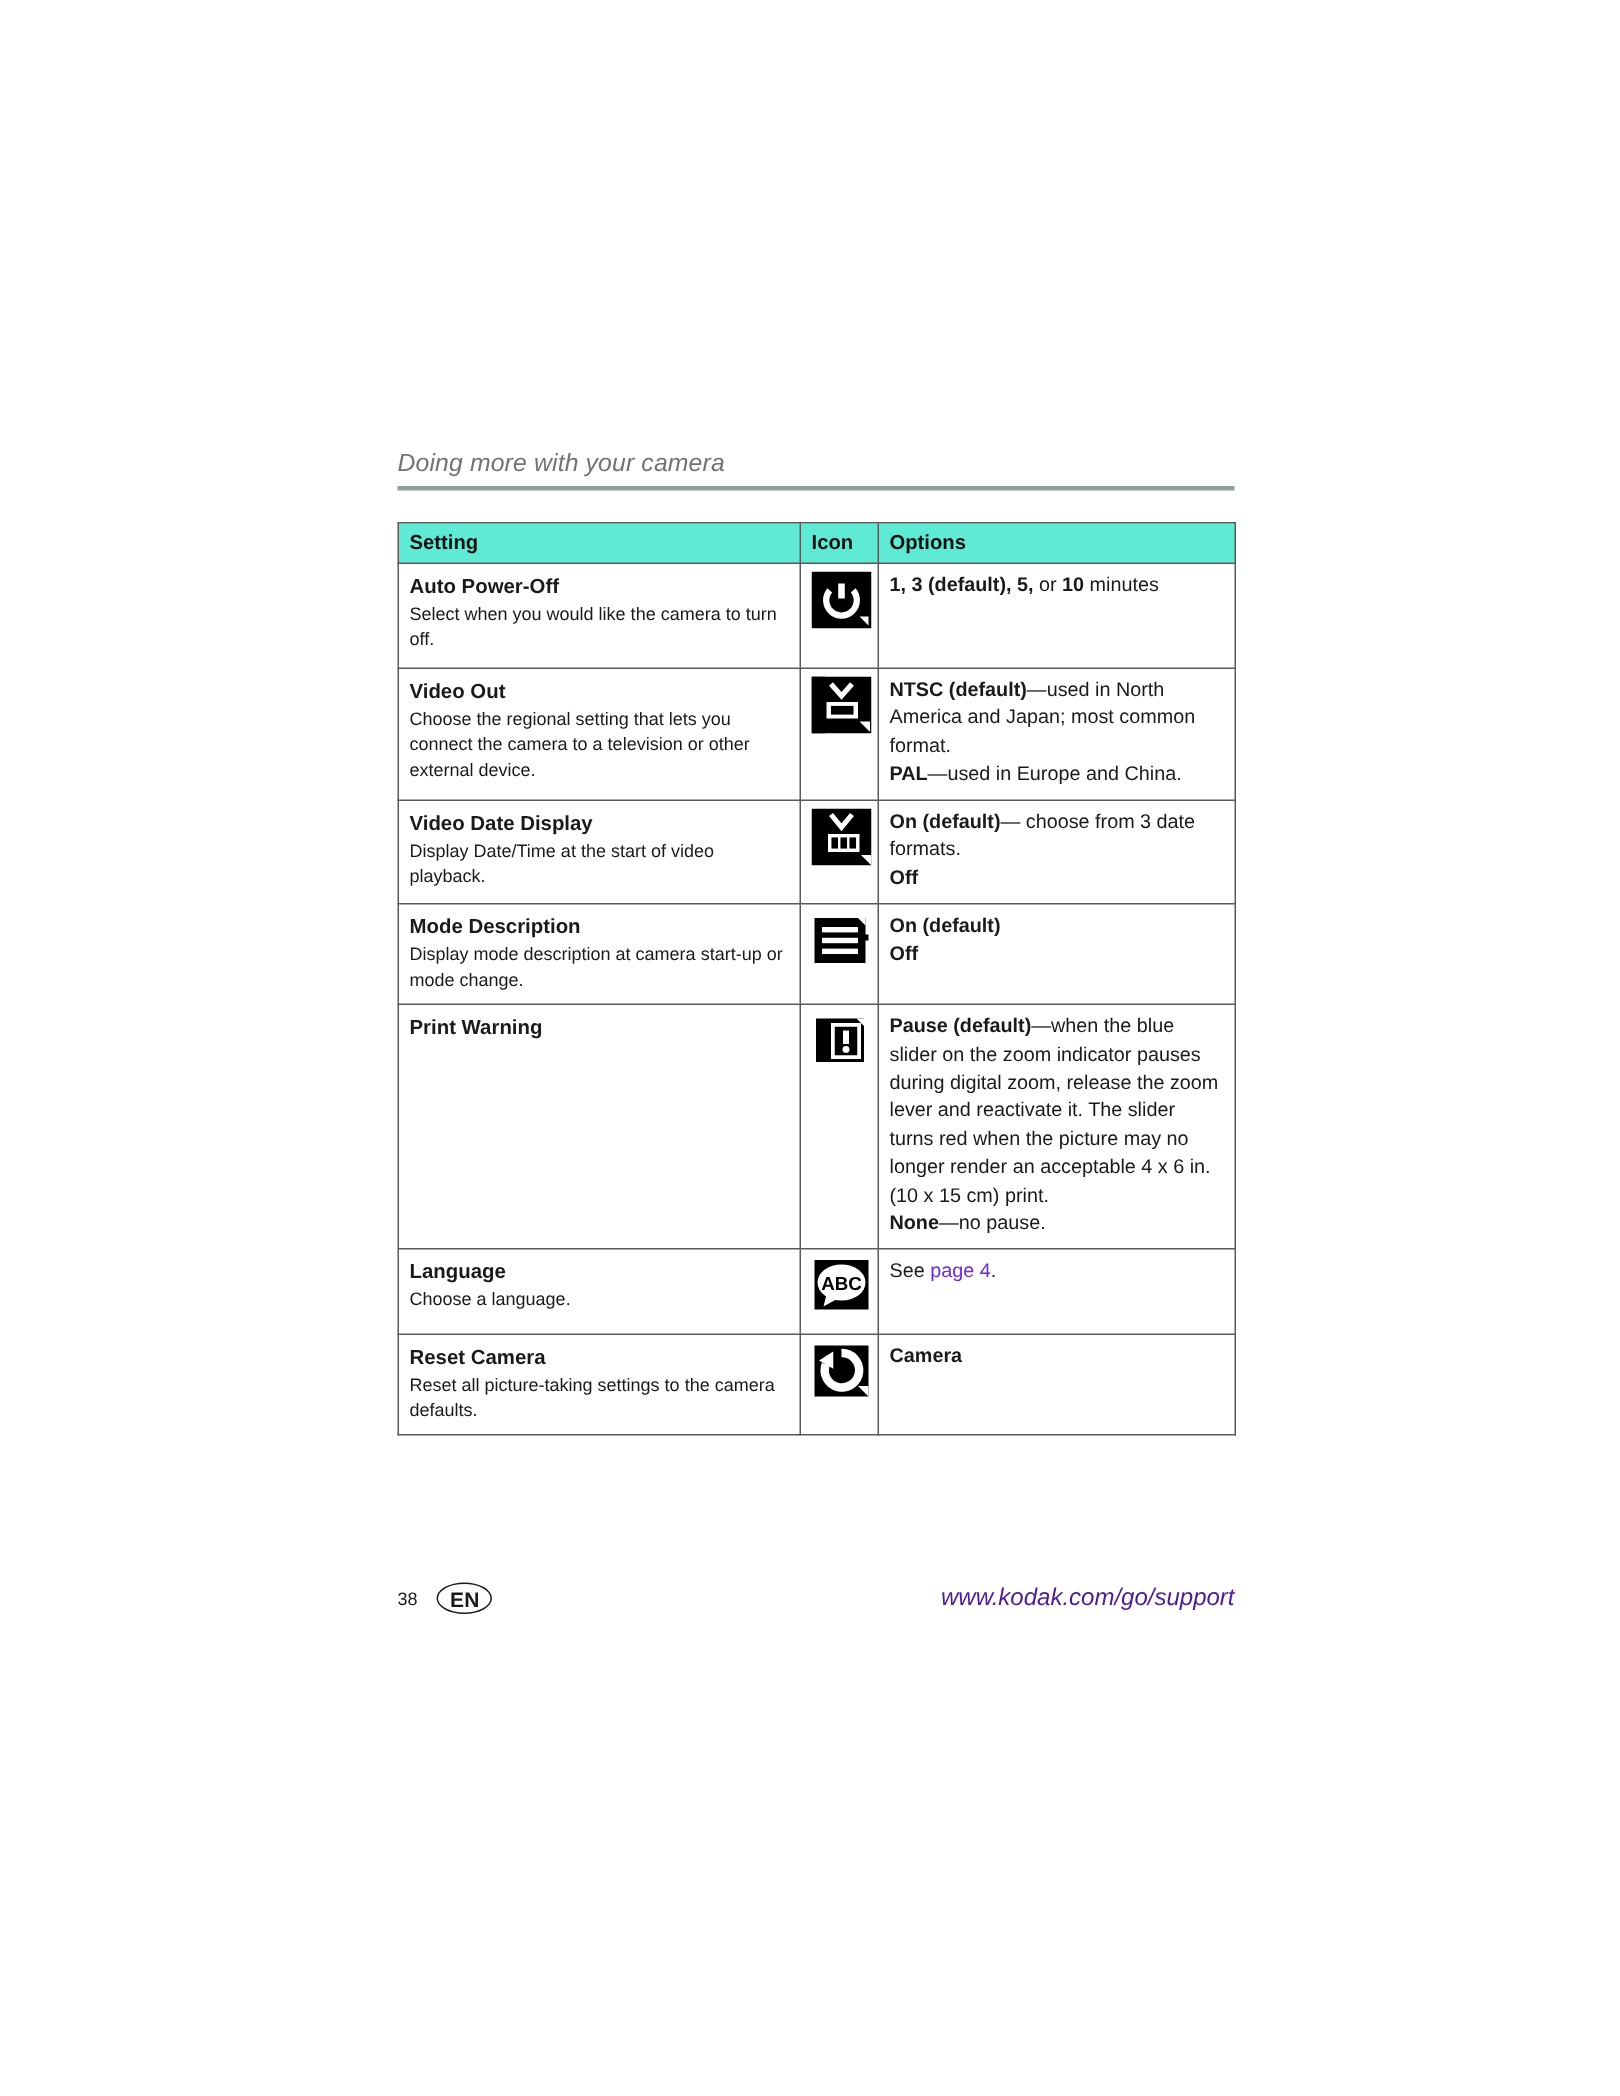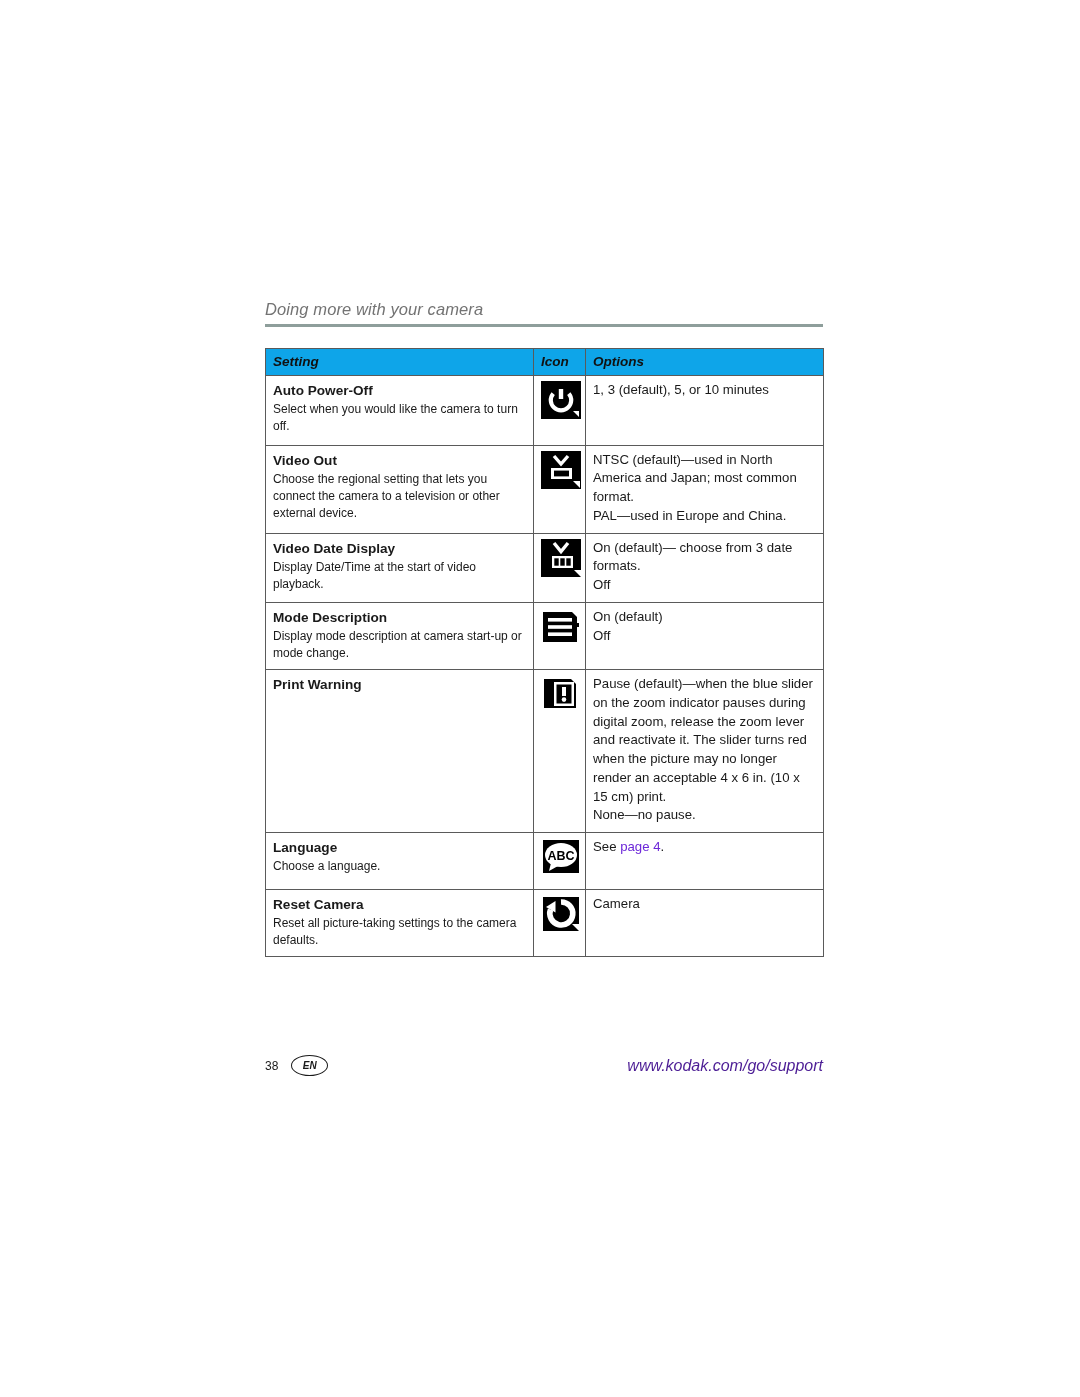--- a/index.html
+++ b/index.html
@@ -43,28 +43,27 @@
     border-collapse: collapse;
     width: 558px;
     table-layout: fixed;
   }
   table.settings-table,
   table.settings-table th,
   table.settings-table td {
     border: 1px solid #5a5a5a;
   }
   table.settings-table thead th {
-    background: #0ea5e9;
+    background: #5eead4;
     text-align: left;
     font-size: 13.5px;
     font-weight: bold;
     padding: 5px 7px 6px 7px;
     color: #111;
     vertical-align: middle;
-    font-style: italic;
   }
   col.c-setting { width: 268px; }
   col.c-icon    { width: 52px;  }
   col.c-options { width: 238px; }
 
   table.settings-table td {
     vertical-align: top;
     padding: 5px 7px 7px 7px;
     font-size: 13.2px;
     line-height: 1.42;
@@ -78,21 +77,21 @@
     font-weight: bold;
     font-size: 13.6px;
     display: block;
     margin-bottom: 1px;
   }
   .setting-desc {
     display: block;
     font-size: 12px;
   }
   .opt-line { display: block; }
-  .opt-line b { font-weight: normal; }
+  .opt-line b { font-weight: bold; }
   .link { color: #6d28d9; }
 
   
   .icon-box {
     width: 40px;
     height: 38px;
     display: inline-block;
     position: relative;
   }
   .icon-box svg { display: block; }
@@ -114,22 +113,21 @@
   }
   .page-num {
     font-size: 12px;
     color: #1a1a1a;
   }
   .lang-badge {
     width: 35px;
     height: 19px;
     border: 1.4px solid #1a1a1a;
     border-radius: 50%;
-    font-size: 10px;
-    font-style: italic;
+    font-size: 14px;
     font-weight: bold;
     display: flex;
     align-items: center;
     justify-content: center;
     letter-spacing: 0.2px;
   }
   .footer-url {
     font-size: 16px;
     font-style: italic;
     color: #4c1d95;

